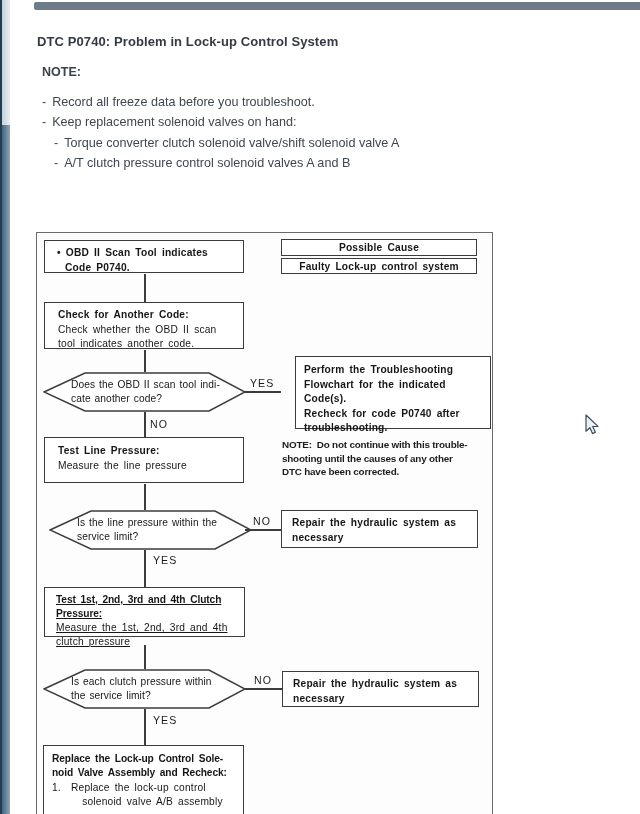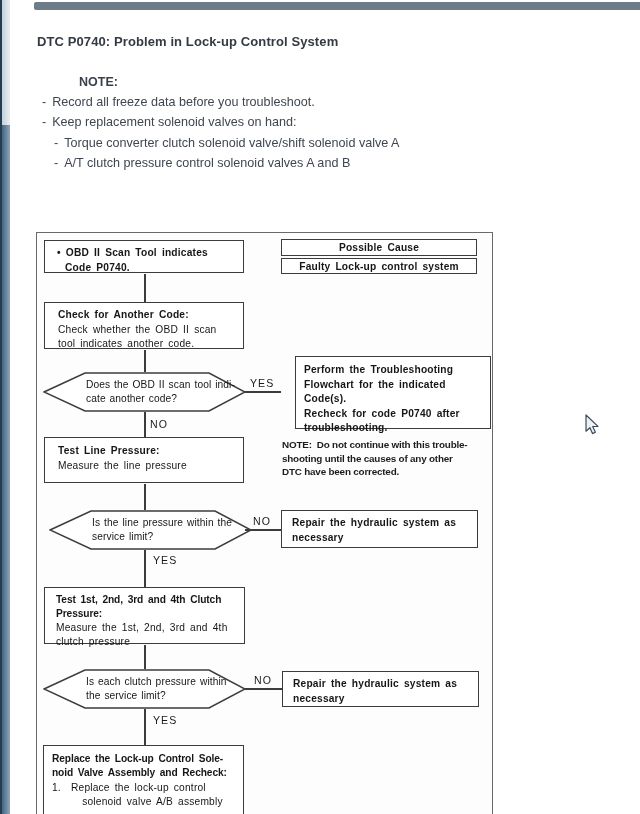--- a/index.html
+++ b/index.html
@@ -25,22 +25,22 @@
     position: absolute; left: 34px; top: 2px; width: 606px; height: 8px;
     background: #6e7c8a; border-radius: 2px 0 0 2px;
   }
 
   
   .doc-title {
     position: absolute; left: 37px; top: 34px;
     font-size: 13px; font-weight: bold; color: #333a44; letter-spacing: 0.1px;
   }
   .note-heading {
-    position: absolute; left: 42px; top: 75px;
-    font-size: 12.5px; font-weight: bold; color: #3a414b; margin-left: 37px;
+    position: absolute; left: 42px; top: 65px;
+    font-size: 12.5px; font-weight: bold; color: #3a414b;
   }
   .note-list {
     position: absolute; left: 42px; top: 92px; width: 460px;
     font-size: 12.6px; color: #3f4650; list-style: none;
   }
   .note-list li { line-height: 20.4px; }
   .note-list li .dash { margin-right: 6px; }
   .note-list li.lvl2 { margin-left: 12px; }
 
   
@@ -64,32 +64,32 @@
     text-align: center; font-weight: bold; line-height: 14px; padding-top: 1px; }
   .pc-value  { left: 244px; top: 25px; width: 196px; height: 16px;
     text-align: center; font-weight: bold; line-height: 13px; padding-top: 1px; }
   .box-check { left: 7px; top: 69px; width: 200px; height: 47px; padding: 5px 4px 0 13px; }
   .box-perform { left: 244px; top: 123px; width: 196px; height: 73px; padding: 6px 6px 0 8px; margin-left: 14px; }
   .box-testline { left: 7px; top: 204px; width: 200px; height: 46px; padding: 6px 4px 0 13px; }
   .side-note { position: absolute; left: 245px; top: 205px; width: 212px;
     font-size: 9.9px; font-weight: bold; line-height: 13.6px; letter-spacing: -0.2px;
     color: #1c1c1c; }
   .box-repair1 { left: 244px; top: 277px; width: 197px; height: 38px; padding: 5px 4px 0 10px; }
-  .box-testclutch { left: 7px; top: 354px; width: 201px; height: 57px; padding: 5px 3px 0 11px; line-height: 14px; }
+  .box-testclutch { left: 7px; top: 354px; width: 201px; height: 50px; padding: 5px 3px 0 11px; line-height: 14px; text-decoration: underline; }
   .box-repair2 { left: 245px; top: 438px; width: 197px; height: 36px; padding: 5px 4px 0 10px; }
   .box-replace { left: 6px; top: 512px; width: 201px; height: 75px; padding: 6px 3px 0 8px; line-height: 14.4px; }
 
   .decision { position: absolute; width: 203px; height: 40px; }
   .d1 { left: 6px; top: 139px; }
   .d2 { left: 12px; top: 277px; }
   .d3 { left: 6px; top: 436px; }
   .decision svg { position: absolute; left: 0; top: 0; width: 100%; height: 100%; }
   .decision .d-text {
     position: absolute; left: 28px; top: 6px; width: 170px;
-    line-height: 14.2px; word-spacing: 1px; letter-spacing: 0.1px; margin-left: 15px;
+    line-height: 14.2px; word-spacing: 1px; letter-spacing: 0.1px;
   }
 
   .branch-label {
     position: absolute; font-size: 10.6px; color: #1a1a1a; letter-spacing: 1px;
   }
   .yes1 { left: 213px; top: 144px; }
   .no1  { left: 113px; top: 185px; }
   .no2  { left: 216px; top: 282px; }
   .yes2 { left: 116px; top: 321px; }
   .no3  { left: 217px; top: 441px; }

